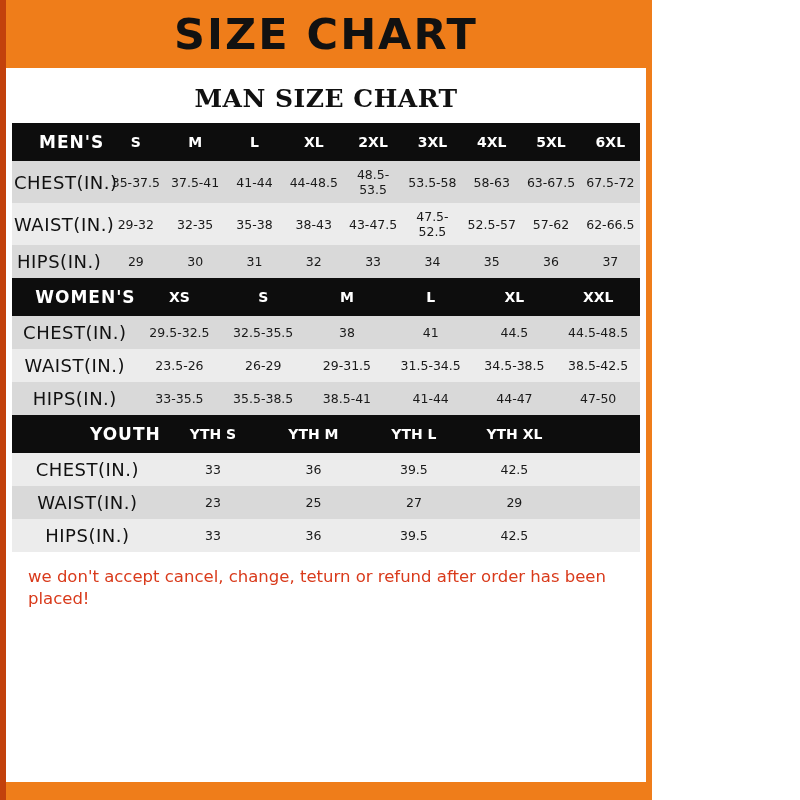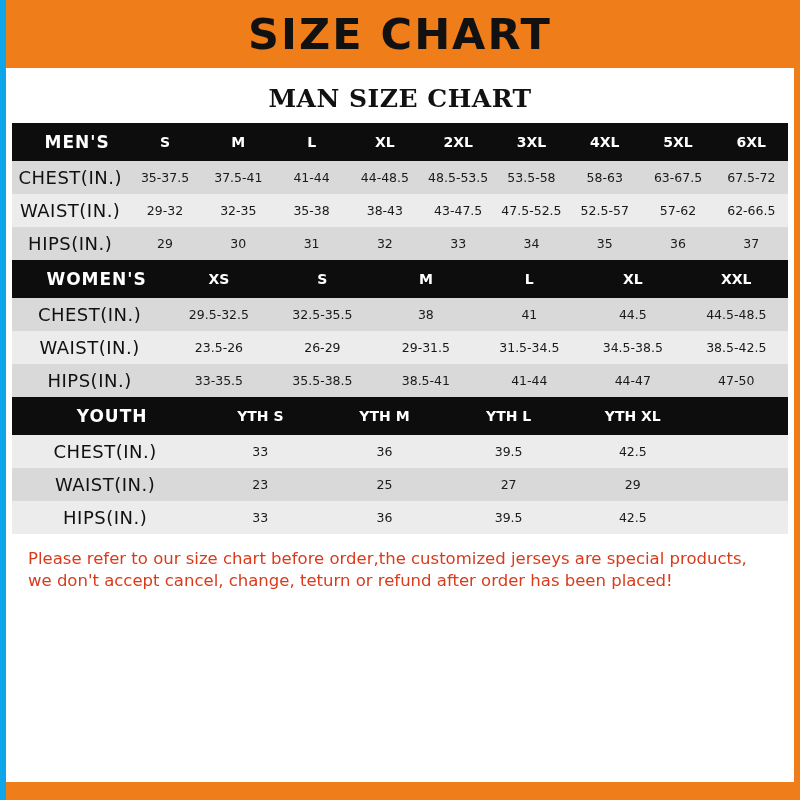--- a/index.html
+++ b/index.html
@@ -5,26 +5,26 @@
   * { box-sizing: border-box; }
   html, body {
     margin: 0;
     padding: 0;
     width: 800px;
     height: 800px;
     background: #ffffff;
     font-family: "DejaVu Sans", sans-serif;
   }
   #page {
-    width: 800px;
+    width: 652px;
     height: 800px;
     position: relative;
     background: #ffffff;
     overflow: hidden;
-    border-left: 6px solid #0ea5e9;
+    border-left: 6px solid #c2410c;
     border-right: 6px solid #ef7d1a;
   }
   .header-bar {
     background: #ef7d1a;
     height: 68px;
     display: flex;
     align-items: center;
     justify-content: center;
     margin: 0 -6px;
   }
@@ -61,21 +61,21 @@
     font-family: "DejaVu Sans", sans-serif;
   }
   table.size-table thead th {
     background: #0d0d0d;
     color: #ffffff;
     font-weight: bold;
     font-size: 14px;
     padding: 9px 2px;
   }
   table.size-table thead th.rowlabel {
-    text-align: center;
+    text-align: right;
     padding-left: 16px;
     font-size: 17px;
     letter-spacing: 1px;
   }
   table.size-table tbody td.rowlabel {
     text-align: center;
     font-size: 18px;
     letter-spacing: 0.5px;
     color: #111111;
   }
@@ -247,18 +247,17 @@
           <td>36</td>
           <td>39.5</td>
           <td>42.5</td>
           <td></td>
         </tr>
       </tbody>
     </table>
   </div>
 
   <div class="footer-note">
-    <span class="line">Please refer to our size chart before order,the customized jerseys are special products,</span>
     <span class="line">we don't accept cancel, change, teturn or refund after order has been placed!</span>
   </div>
 
   <div class="bottom-bar"></div>
 </div>
 
 </body></html>

